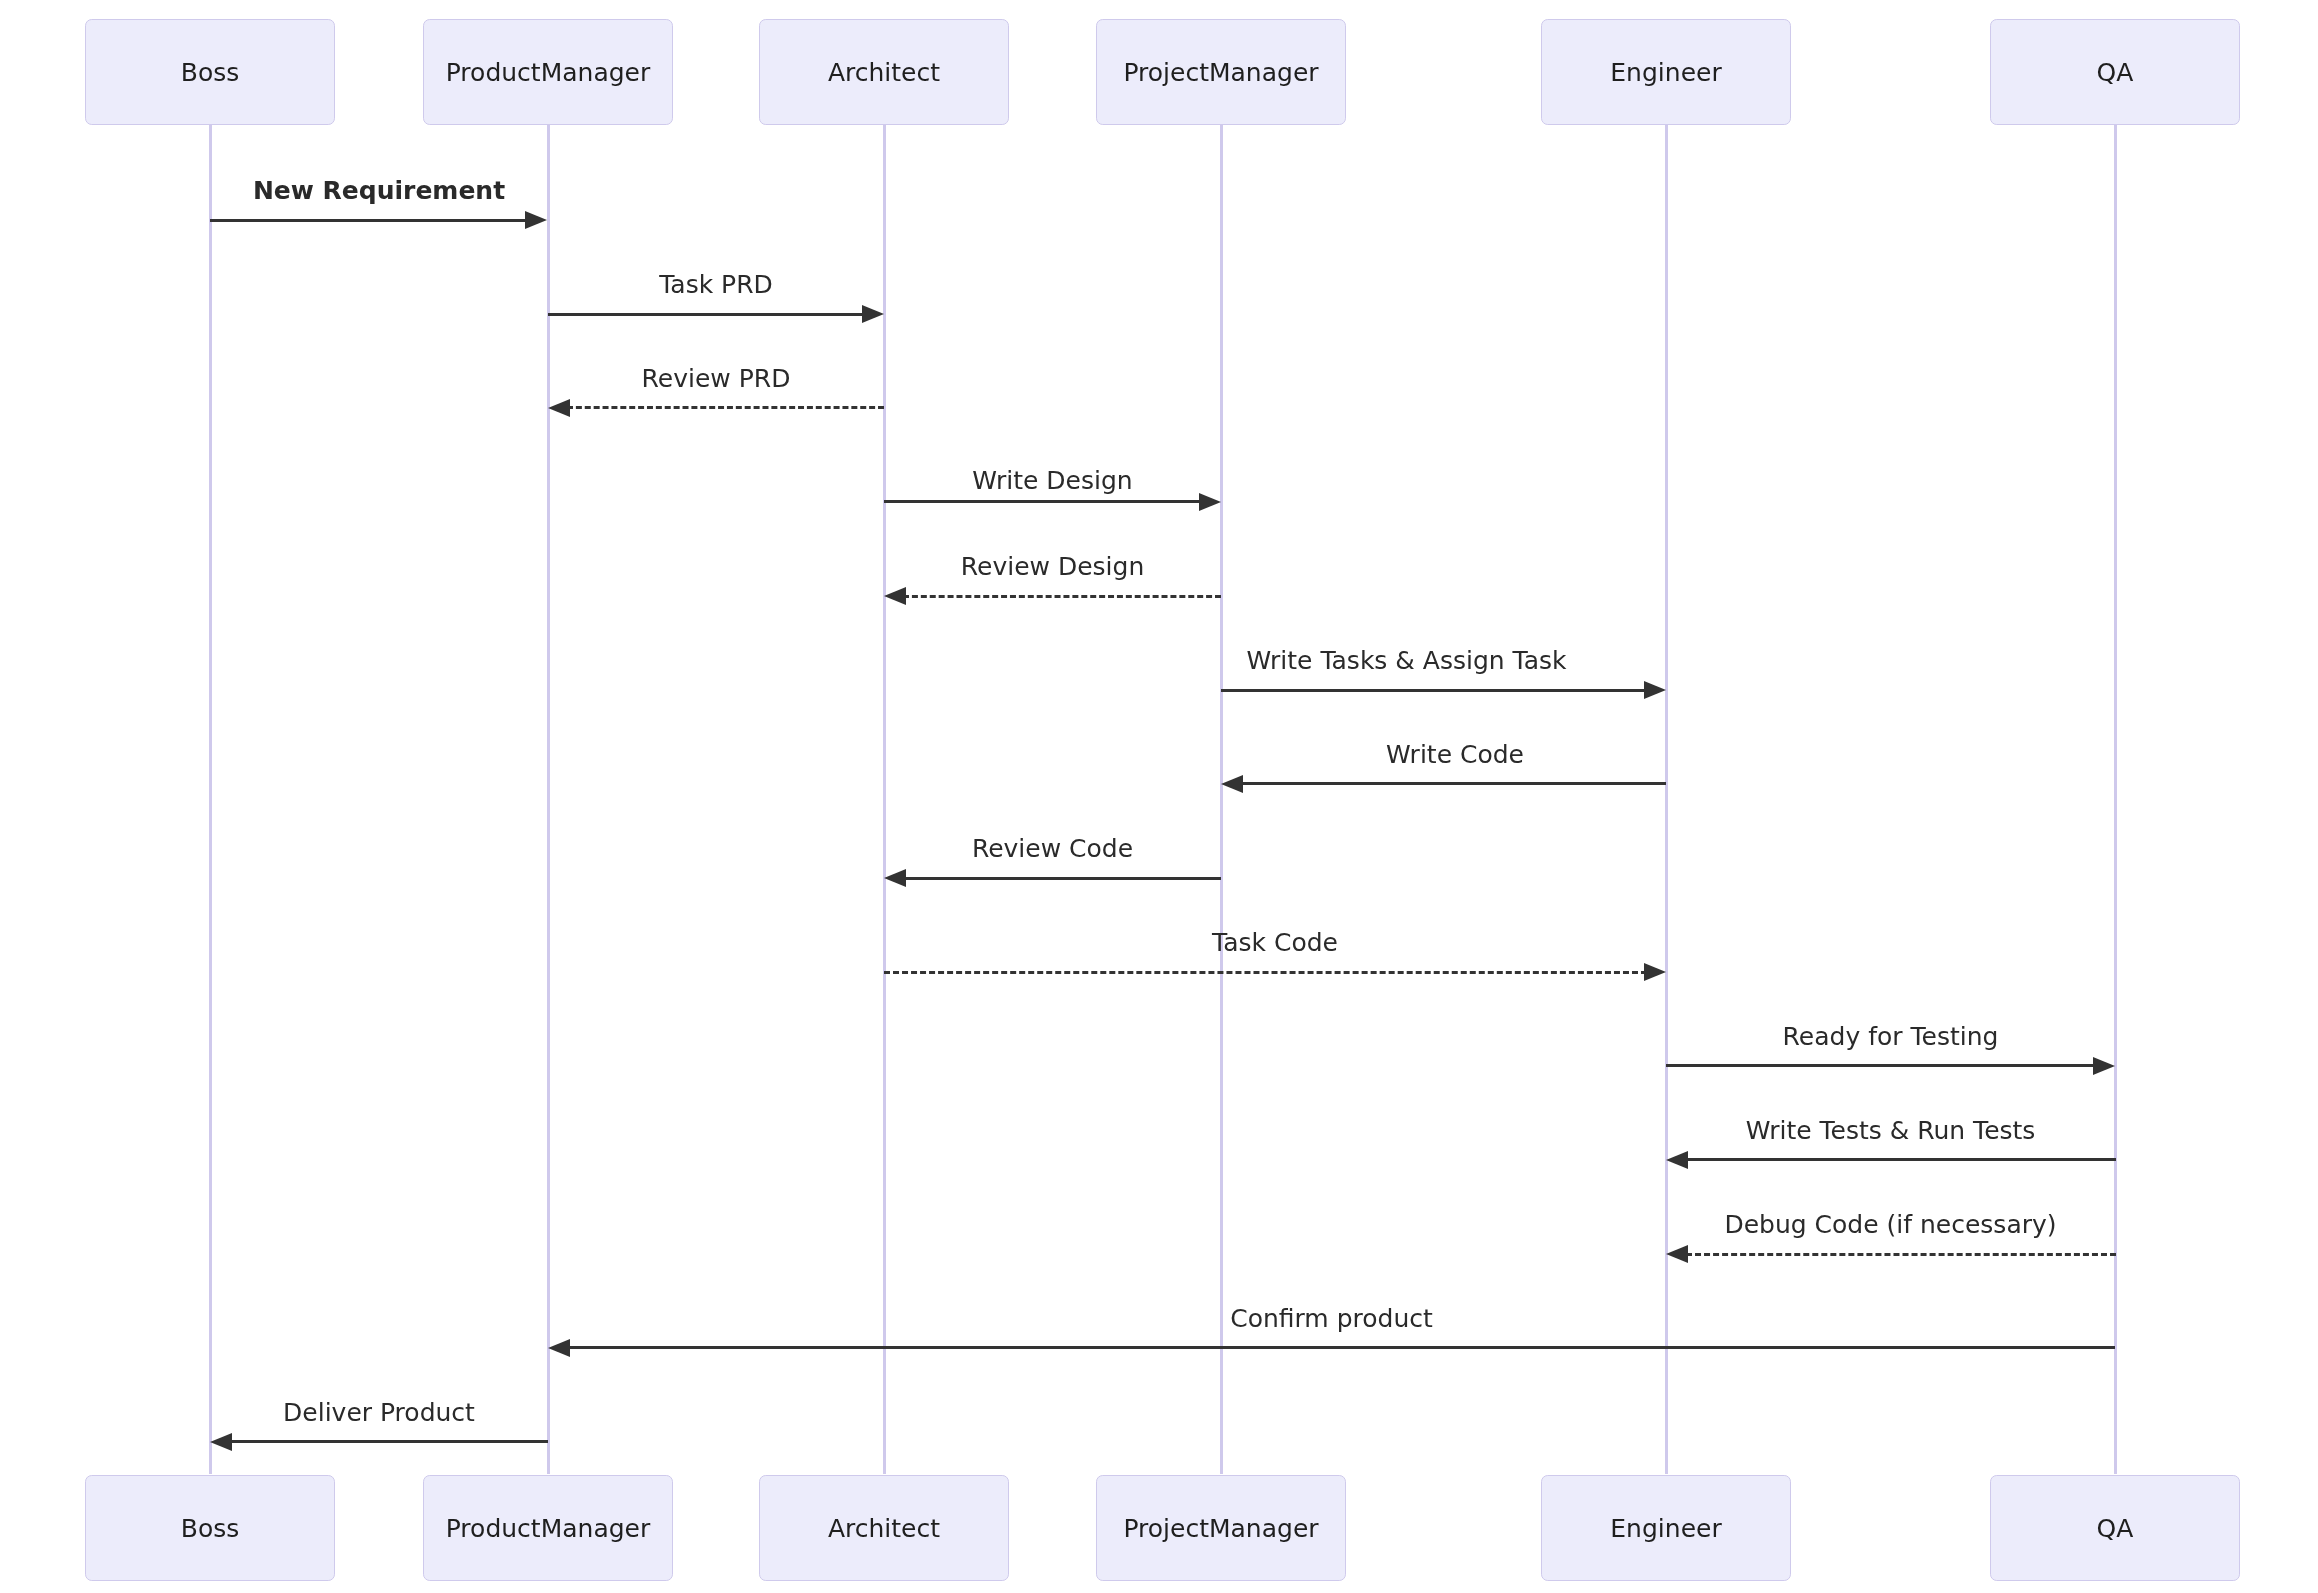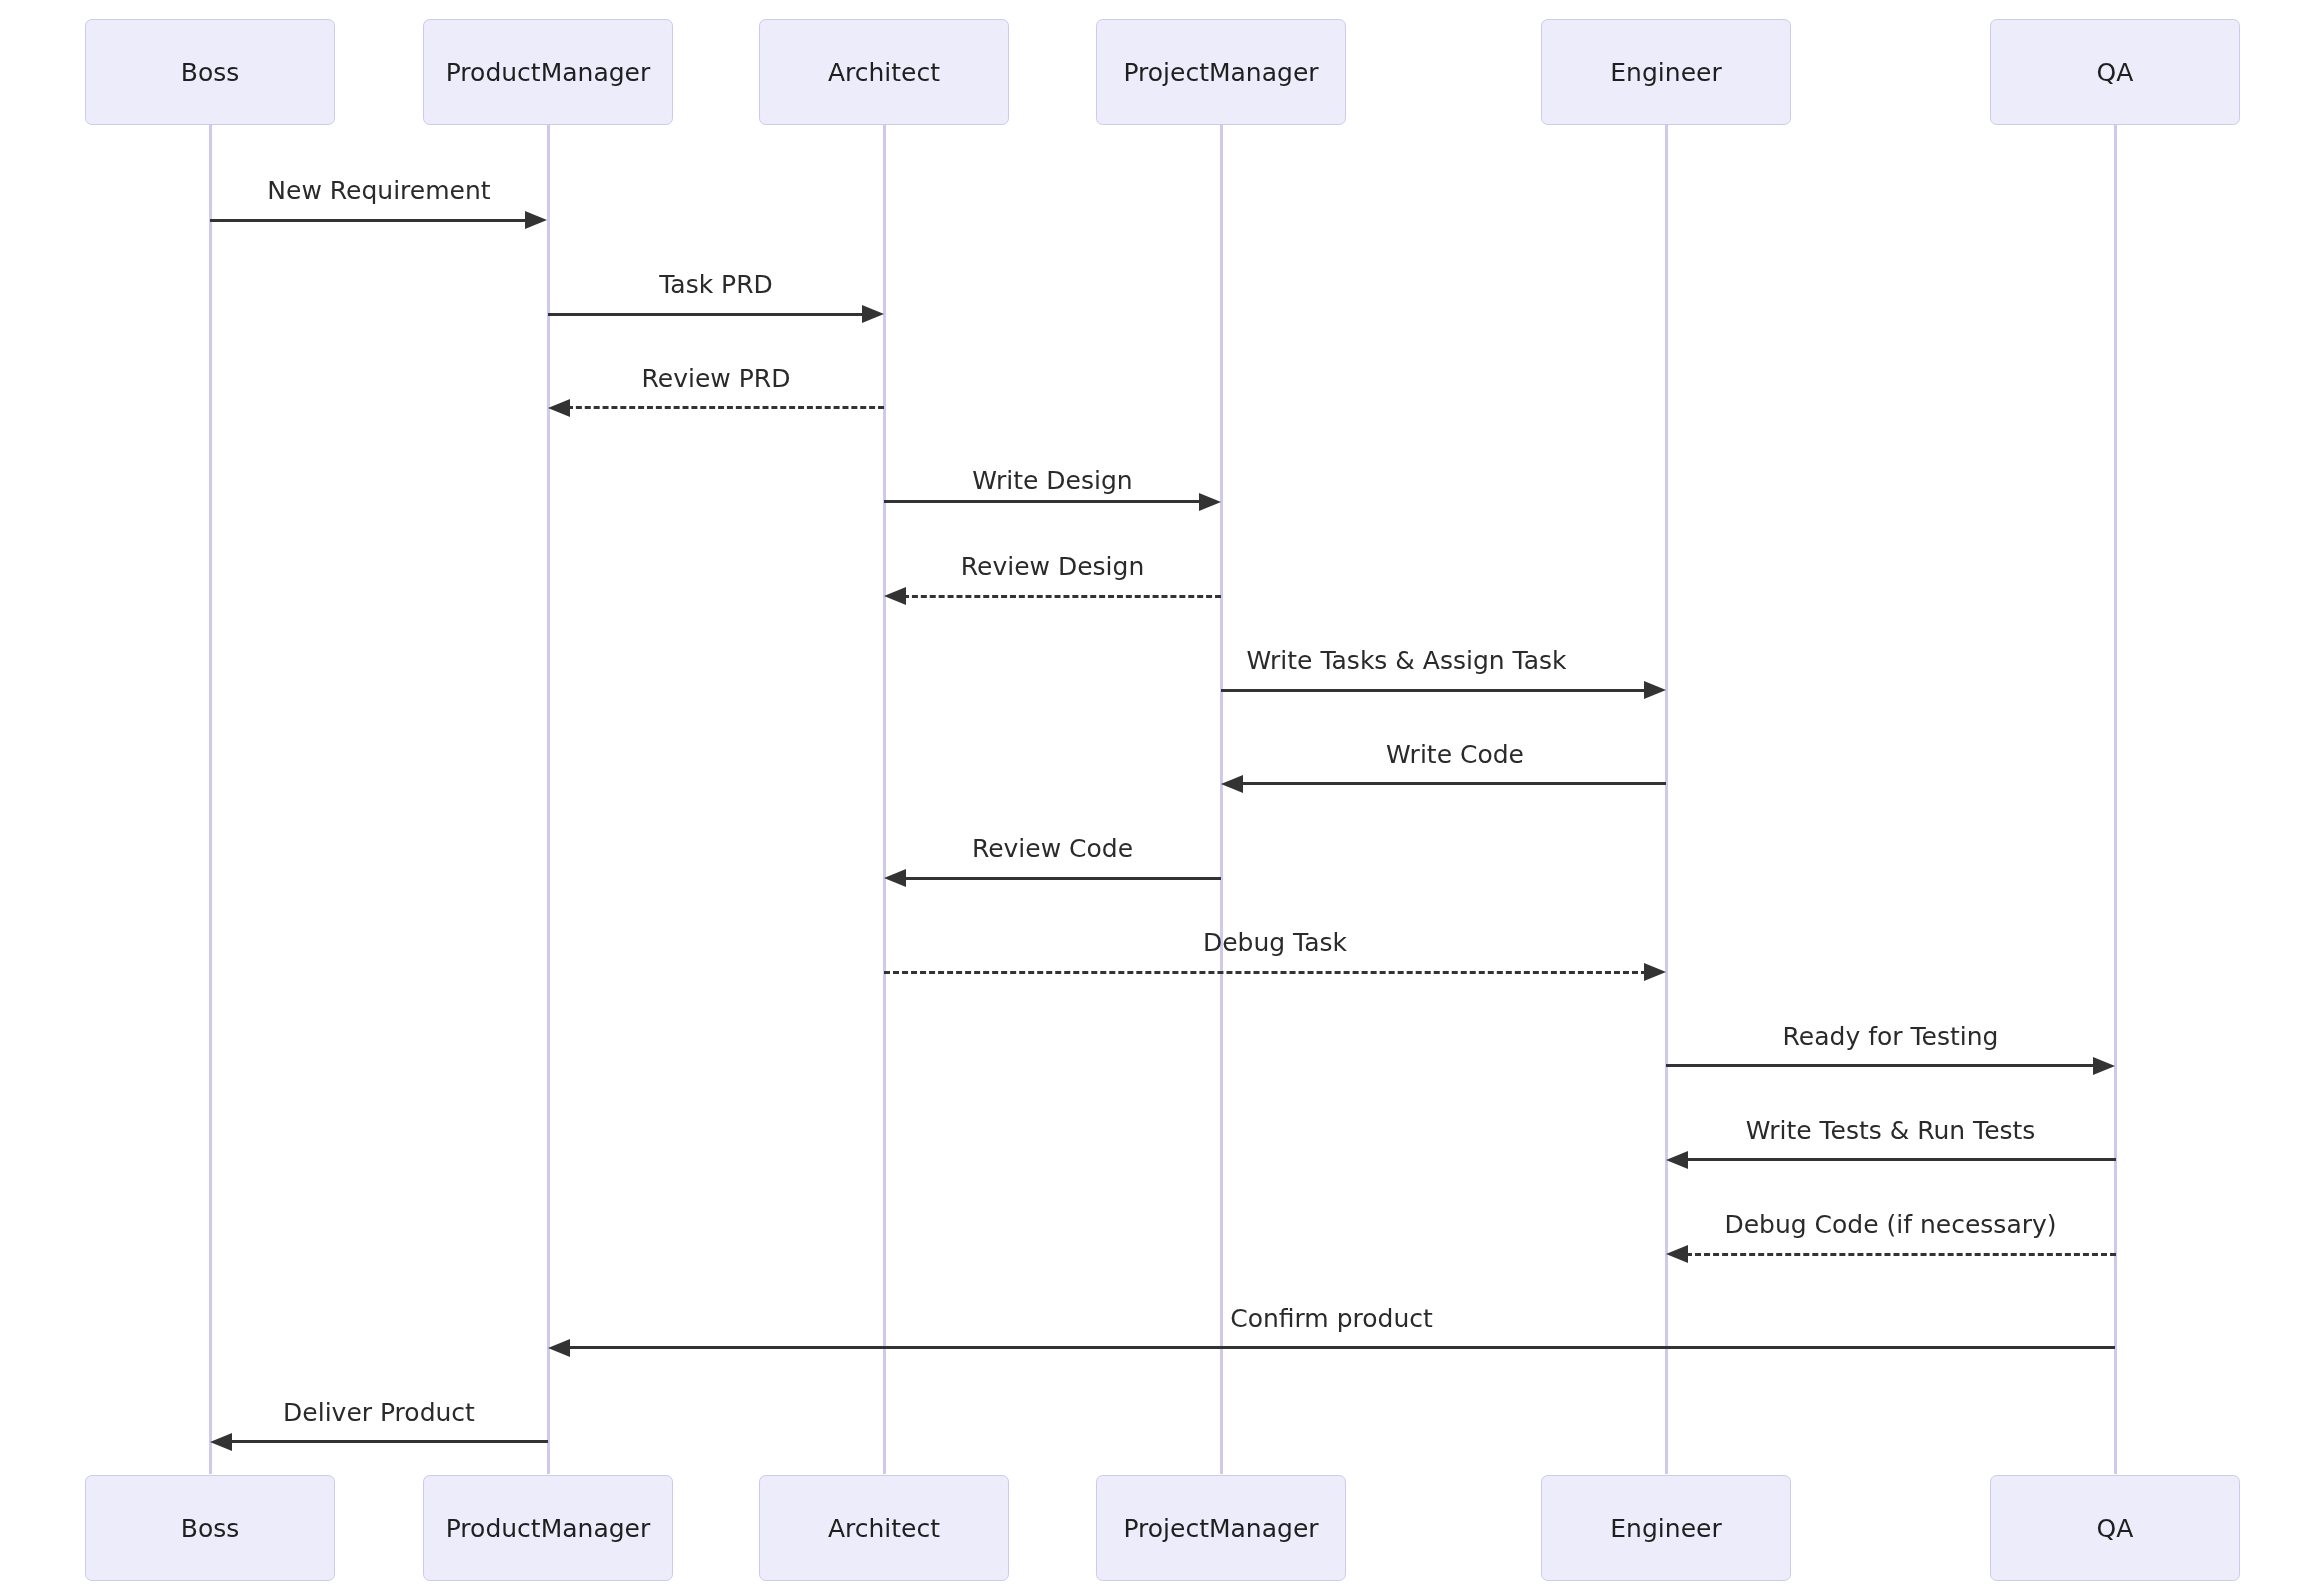--- a/index.html
+++ b/index.html
@@ -118,21 +118,21 @@
     <div class="actor-box top" style="left: 1990px; top: 19px;">
       <span>QA</span>
     </div>
     <div class="lifeline" style="left: 2114px; top: 125px; height: 1349px;"></div>
     <div class="actor-box bottom" style="left: 1990px; top: 1475px;">
       <span>QA</span>
     </div>
   </div>
 
   <div class="message">
-    <div class="msg-label" style="left: 210px; width: 338px; top: 176px;">New Requirement</div>
+    <div class="msg-label" style="left: 210px; width: 338px; top: 176px; font-weight: bold;">New Requirement</div>
     <div class="msg-line" style="top: 219px; width: 319px; left: 210px;"></div>
     <div class="msg-arrow right" style="top: 211px; left: 525px;"></div>
   </div>
 
   <div class="message">
     <div class="msg-label" style="left: 548px; width: 336px; top: 270px;">Task PRD</div>
     <div class="msg-line" style="top: 313px; width: 317px; left: 548px;"></div>
     <div class="msg-arrow right" style="top: 305px; left: 862px;"></div>
   </div>
 
@@ -166,21 +166,21 @@
     <div class="msg-arrow left" style="top: 775px; left: 1221px;"></div>
   </div>
 
   <div class="message">
     <div class="msg-label" style="left: 884px; width: 337px; top: 834px;">Review Code</div>
     <div class="msg-line" style="top: 877px; width: 318px; left: 903px;"></div>
     <div class="msg-arrow left" style="top: 869px; left: 884px;"></div>
   </div>
 
   <div class="message">
-    <div class="msg-label" style="left: 884px; width: 782px; top: 928px;">Debug Task</div>
+    <div class="msg-label" style="left: 884px; width: 782px; top: 928px;">Task Code</div>
     <div class="msg-line dashed" style="top: 971px; width: 763px; left: 884px;"></div>
     <div class="msg-arrow right" style="top: 963px; left: 1644px;"></div>
   </div>
 
   <div class="message">
     <div class="msg-label" style="left: 1666px; width: 449px; top: 1022px;">Ready for Testing</div>
     <div class="msg-line" style="top: 1064px; width: 430px; left: 1666px;"></div>
     <div class="msg-arrow right" style="top: 1057px; left: 2093px;"></div>
   </div>
 

